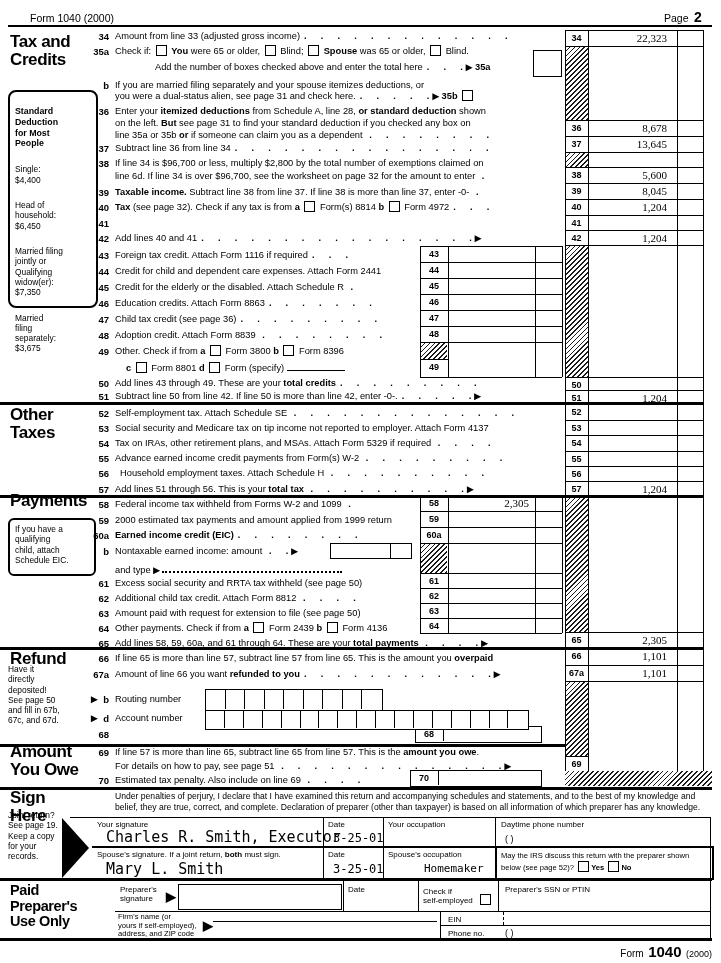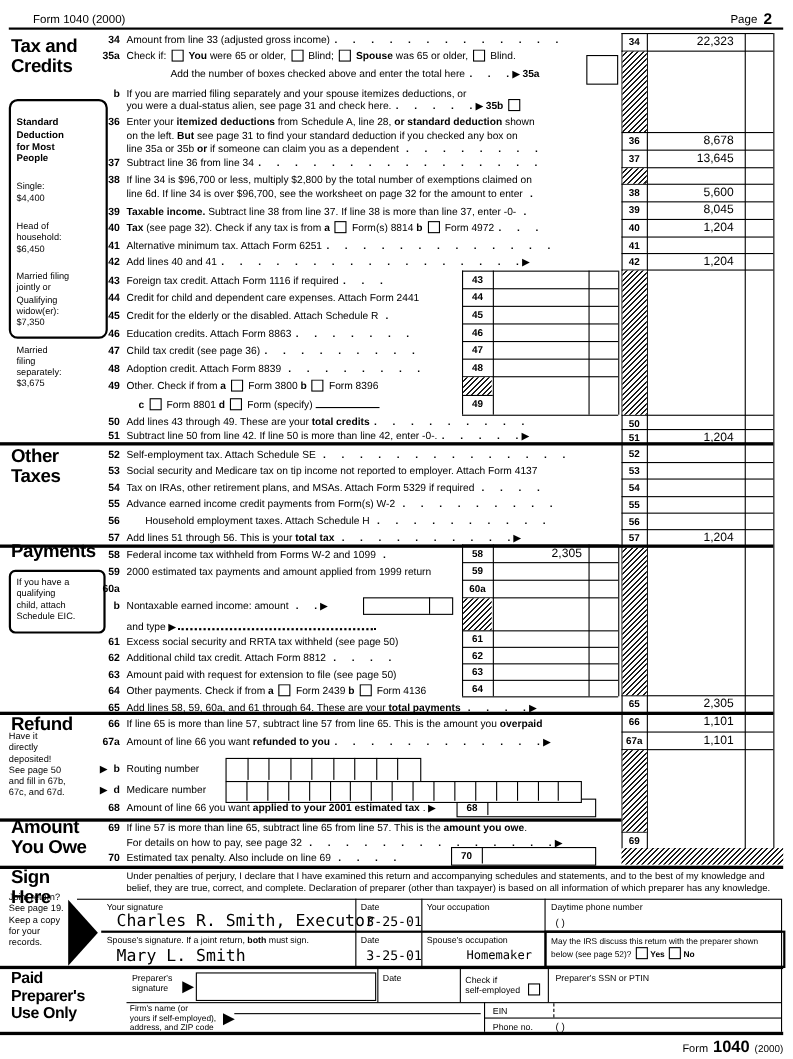--- a/index.html
+++ b/index.html
@@ -17,21 +17,21 @@
   .cb{display:inline-block;width:9px;height:9px;border:1.6px solid #000;vertical-align:-2px;margin:0 2px;background:#fff}
   .ar{font-weight:bold;font-size:8.5px}
   .dots{font-weight:bold;letter-spacing:3px;margin-left:4px}
   .ul{display:inline-block;border-bottom:1.4px solid #000;height:9px}
   .dl{display:inline-block;border-bottom:2px dotted #000;height:9px}
   .heading{position:absolute;font-weight:bold;font-size:17px;line-height:1.08;letter-spacing:-.4px;white-space:pre-line}
   .heading.sm{font-size:14.5px}
   .sidenote{position:absolute;font-size:8.4px;line-height:1.22;white-space:pre-line}
   .sidebox{position:absolute;border:2px solid #000;border-radius:8px;padding:4px 5px;font-size:8.4px;line-height:1.22;white-space:pre-line;background:#fff}
   .snum{position:absolute;font-weight:bold;font-size:9px;text-align:center}
-  .gval{position:absolute;font-family:Liberation Sans, sans-serif;font-size:11px;text-align:right}
+  .gval{position:absolute;font-family:Liberation Serif, serif;font-size:11px;text-align:right}
   .rect{position:absolute;border:1.3px solid #000;background:#fff}
   .lbl8{position:absolute;font-size:8px;line-height:1.15;white-space:pre-line}
   .hand{position:absolute;font-family:"DejaVu Sans Mono",monospace}
   .bigarrow{position:absolute;width:0;height:0;border-top:30px solid transparent;border-bottom:30px solid transparent;border-left:27px solid #000}
   .irsbox{position:absolute;border:2.5px solid #000;font-size:7.6px;line-height:1.5;padding:2px 4px;background:#fff}
   .hdr{position:absolute;font-size:10.5px}
 </style>
 </head>
 <body>
 
@@ -184,21 +184,20 @@
     <div class="row" style="left: 88px; top: 186px; width: 474px; height: 15px;">
       <div class="lnum">39</div>
       <div class="txt" style="left: 27px;"><span class="b">Taxable income.</span><span> Subtract line 38 from line 37. If line 38 is more than line 37, enter -0- </span><span class="dots">.</span></div>
     </div>
     <div class="row" style="left: 88px; top: 201px; width: 474px; height: 15px;">
       <div class="lnum">40</div>
       <div class="txt" style="left: 27px;"><span class="b">Tax</span><span> (see page 32). Check if any tax is from </span><span class="b">a</span><span> </span><span class="cb"></span><span> Form(s) 8814    </span><span class="b">b</span><span> </span><span class="cb"></span><span> Form 4972</span><span class="dots">.&nbsp;&nbsp;.&nbsp;&nbsp;.</span></div>
     </div>
     <div class="row" style="left: 88px; top: 217px; width: 474px; height: 15px;">
       <div class="lnum">41</div>
-      <div class="txt" style="left: 27px;"><span>Alternative minimum tax. Attach Form 6251</span><span class="dots">.&nbsp;&nbsp;.&nbsp;&nbsp;.&nbsp;&nbsp;.&nbsp;&nbsp;.&nbsp;&nbsp;.&nbsp;&nbsp;.&nbsp;&nbsp;.&nbsp;&nbsp;.&nbsp;&nbsp;.&nbsp;&nbsp;.&nbsp;&nbsp;.&nbsp;&nbsp;.</span></div>
     </div>
     <div class="row" style="left: 88px; top: 232px; width: 474px; height: 15px;">
       <div class="lnum">42</div>
       <div class="txt" style="left: 27px;"><span>Add lines 40 and 41</span><span class="dots">.&nbsp;&nbsp;.&nbsp;&nbsp;.&nbsp;&nbsp;.&nbsp;&nbsp;.&nbsp;&nbsp;.&nbsp;&nbsp;.&nbsp;&nbsp;.&nbsp;&nbsp;.&nbsp;&nbsp;.&nbsp;&nbsp;.&nbsp;&nbsp;.&nbsp;&nbsp;.&nbsp;&nbsp;.&nbsp;&nbsp;.&nbsp;&nbsp;.&nbsp;&nbsp;.</span><span class="ar">▶</span></div>
     </div>
     <div class="row" style="left: 88px; top: 249px; width: 327px; height: 15px;">
       <div class="lnum">43</div>
       <div class="txt" style="left: 27px;"><span>Foreign tax credit. Attach Form 1116 if required</span><span class="dots">.&nbsp;&nbsp;.&nbsp;&nbsp;.</span></div>
     </div>
     <div class="row" style="left: 88px; top: 265px; width: 327px; height: 15px;">
@@ -247,36 +246,37 @@
     <div class="row" style="left: 88px; top: 437px; width: 474px; height: 15px;">
       <div class="lnum">54</div>
       <div class="txt" style="left: 27px;"><span>Tax on IRAs, other retirement plans, and MSAs. Attach Form 5329 if required </span><span class="dots">.&nbsp;&nbsp;.&nbsp;&nbsp;.&nbsp;&nbsp;.</span></div>
     </div>
     <div class="row" style="left: 88px; top: 452px; width: 474px; height: 15px;">
       <div class="lnum">55</div>
       <div class="txt" style="left: 27px;"><span>Advance earned income credit payments from Form(s) W-2 </span><span class="dots">.&nbsp;&nbsp;.&nbsp;&nbsp;.&nbsp;&nbsp;.&nbsp;&nbsp;.&nbsp;&nbsp;.&nbsp;&nbsp;.&nbsp;&nbsp;.&nbsp;&nbsp;.</span></div>
     </div>
     <div class="row" style="left: 88px; top: 467px; width: 474px; height: 15px;">
       <div class="lnum">56</div>
-      <div class="txt" style="left: 44px;"><span>Household employment taxes. Attach Schedule H </span><span class="dots">.&nbsp;&nbsp;.&nbsp;&nbsp;.&nbsp;&nbsp;.&nbsp;&nbsp;.&nbsp;&nbsp;.&nbsp;&nbsp;.&nbsp;&nbsp;.&nbsp;&nbsp;.&nbsp;&nbsp;.</span></div>
+      <div class="txt" style="left: 32px;"><span>Household employment taxes. Attach Schedule H </span><span class="dots">.&nbsp;&nbsp;.&nbsp;&nbsp;.&nbsp;&nbsp;.&nbsp;&nbsp;.&nbsp;&nbsp;.&nbsp;&nbsp;.&nbsp;&nbsp;.&nbsp;&nbsp;.&nbsp;&nbsp;.</span></div>
     </div>
     <div class="row" style="left: 88px; top: 483px; width: 474px; height: 15px;">
       <div class="lnum">57</div>
       <div class="txt" style="left: 27px;"><span>Add lines 51 through 56. This is your </span><span class="b">total tax</span><span> </span><span class="dots">.&nbsp;&nbsp;.&nbsp;&nbsp;.&nbsp;&nbsp;.&nbsp;&nbsp;.&nbsp;&nbsp;.&nbsp;&nbsp;.&nbsp;&nbsp;.&nbsp;&nbsp;.&nbsp;&nbsp;.</span><span class="ar">▶</span></div>
     </div>
     <div class="row" style="left: 88px; top: 498px; width: 327px; height: 15px;">
       <div class="lnum">58</div>
       <div class="txt" style="left: 27px;"><span>Federal income tax withheld from Forms W-2 and 1099 </span><span class="dots">.</span></div>
     </div>
     <div class="row" style="left: 88px; top: 514px; width: 327px; height: 15px;">
       <div class="lnum">59</div>
       <div class="txt" style="left: 27px;"><span>2000 estimated tax payments and amount applied from 1999 return</span></div>
     </div>
     <div class="row" style="left: 88px; top: 529px; width: 327px; height: 15px;">
       <div class="lnum">60a</div>
+      <div class="txt" style="left: 27px;"><span class="b">Earned income credit (EIC)</span><span class="dots">.&nbsp;&nbsp;.&nbsp;&nbsp;.&nbsp;&nbsp;.&nbsp;&nbsp;.&nbsp;&nbsp;.&nbsp;&nbsp;.&nbsp;&nbsp;.</span></div>
     </div>
     <div class="row" style="left: 88px; top: 545px; width: 240px; height: 15px;">
       <div class="lnum">b</div>
       <div class="txt" style="left: 27px;"><span>Nontaxable earned income: amount </span><span class="dots">.&nbsp;&nbsp;.</span><span class="ar">▶</span></div>
     </div>
     <div class="row" style="left: 88px; top: 562px; width: 327px; height: 15px;">
       <div class="txt" style="left: 27px;"><span>and type </span><span class="ar">▶</span><span> </span><span class="dl" style="width: 180px;"></span></div>
     </div>
     <div class="row" style="left: 88px; top: 577px; width: 327px; height: 15px;">
       <div class="lnum">61</div>
@@ -307,32 +307,31 @@
       <div class="txt" style="left: 27px;"><span>Amount of line 66 you want </span><span class="b">refunded to you</span><span class="dots">.&nbsp;&nbsp;.&nbsp;&nbsp;.&nbsp;&nbsp;.&nbsp;&nbsp;.&nbsp;&nbsp;.&nbsp;&nbsp;.&nbsp;&nbsp;.&nbsp;&nbsp;.&nbsp;&nbsp;.&nbsp;&nbsp;.&nbsp;&nbsp;.</span><span class="ar">▶</span></div>
     </div>
     <div class="row" style="left: 88px; top: 693px; width: 117px; height: 15px;">
       <div class="ar" style="position: absolute; left: 3px;">▶</div>
       <div class="lnum">b</div>
       <div class="txt" style="left: 27px; text-align: center;"><span>Routing number</span></div>
     </div>
     <div class="row" style="left: 88px; top: 712px; width: 117px; height: 15px;">
       <div class="ar" style="position: absolute; left: 3px;">▶</div>
       <div class="lnum">d</div>
-      <div class="txt" style="left: 27px;"><span>Medicare number</span></div>
+      <div class="txt" style="left: 27px;"><span>Account number</span></div>
     </div>
     <div class="row" style="left: 88px; top: 728px; width: 325px; height: 15px;">
       <div class="lnum">68</div>
-      <div class="txt" style="left: 27px;"><span>Amount of line 66 you want </span><span class="b">applied to your 2001 estimated tax</span><span> . </span><span class="ar">▶</span></div>
     </div>
     <div class="row" style="left: 88px; top: 746px; width: 474px; height: 15px;">
       <div class="lnum">69</div>
       <div class="txt" style="left: 27px;"><span>If line 57 is more than line 65, subtract line 65 from line 57. This is the </span><span class="b">amount you owe</span><span>.</span></div>
     </div>
     <div class="row" style="left: 88px; top: 760px; width: 474px; height: 15px;">
-      <div class="txt" style="left: 27px;"><span>For details on how to pay, see page 32 </span><span class="dots">.&nbsp;&nbsp;.&nbsp;&nbsp;.&nbsp;&nbsp;.&nbsp;&nbsp;.&nbsp;&nbsp;.&nbsp;&nbsp;.&nbsp;&nbsp;.&nbsp;&nbsp;.&nbsp;&nbsp;.&nbsp;&nbsp;.&nbsp;&nbsp;.&nbsp;&nbsp;.&nbsp;&nbsp;.</span><span class="ar">▶</span></div>
+      <div class="txt" style="left: 27px;"><span>For details on how to pay, see page 51 </span><span class="dots">.&nbsp;&nbsp;.&nbsp;&nbsp;.&nbsp;&nbsp;.&nbsp;&nbsp;.&nbsp;&nbsp;.&nbsp;&nbsp;.&nbsp;&nbsp;.&nbsp;&nbsp;.&nbsp;&nbsp;.&nbsp;&nbsp;.&nbsp;&nbsp;.&nbsp;&nbsp;.&nbsp;&nbsp;.</span><span class="ar">▶</span></div>
     </div>
     <div class="row" style="left: 88px; top: 774px; width: 320px; height: 15px;">
       <div class="lnum">70</div>
       <div class="txt" style="left: 27px;"><span>Estimated tax penalty. Also include on line 69 </span><span class="dots">.&nbsp;&nbsp;.&nbsp;&nbsp;.&nbsp;&nbsp;.</span></div>
     </div>
     <div class="vl" style="left: 565px; top: 30px; width: 1px; height: 741px;"></div>
     <div class="vl" style="left: 588px; top: 30px; width: 1px; height: 741px;"></div>
     <div class="vl" style="left: 677px; top: 30px; width: 1px; height: 741px;"></div>
     <div class="vl" style="left: 703px; top: 30px; width: 1px; height: 741px;"></div>
     <div class="hl" style="left: 565px; top: 30px; width: 138px; height: 1px;"></div>

